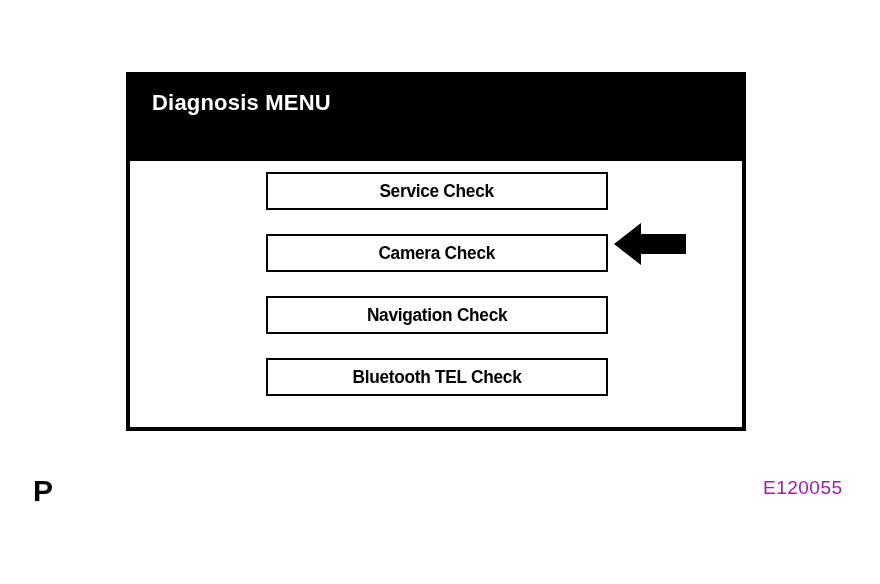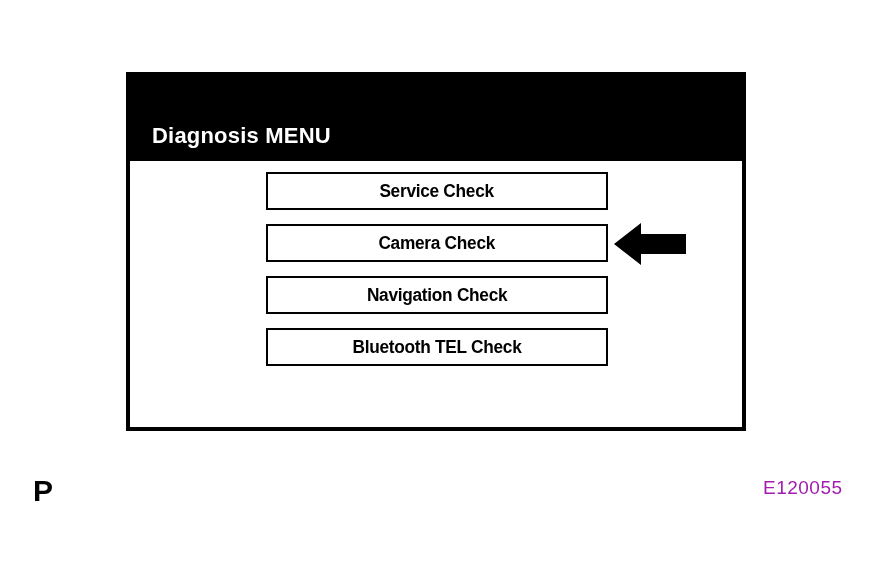--- a/index.html
+++ b/index.html
@@ -39,21 +39,20 @@
   }
   #screen-title {
     position: absolute;
     left: 26px;
     top: 18px;
     color: #ffffff;
     font-size: 22px;
     font-weight: bold;
     letter-spacing: 0.2px;
     white-space: nowrap;
-    margin-top: 33px;
   }
 
   
   #screen-body {
     position: absolute;
     left: 0;
     top: 89px;
     width: 620px;
     height: 270px;
     background: #ffffff;
@@ -66,21 +65,21 @@
   #menu-list {
     position: absolute;
     left: 136px;
     top: 11px;
     width: 342px;
   }
   .menu-button {
     position: relative;
     width: 342px;
     height: 38px;
-    margin-bottom: 14px;
+    margin-bottom: 24px;
     background: #ffffff;
     border: 2px solid #000000;
     box-sizing: border-box;
     display: flex;
     align-items: center;
     justify-content: center;
   }
   .menu-button.selected {
     border-width: 4px;
   }

